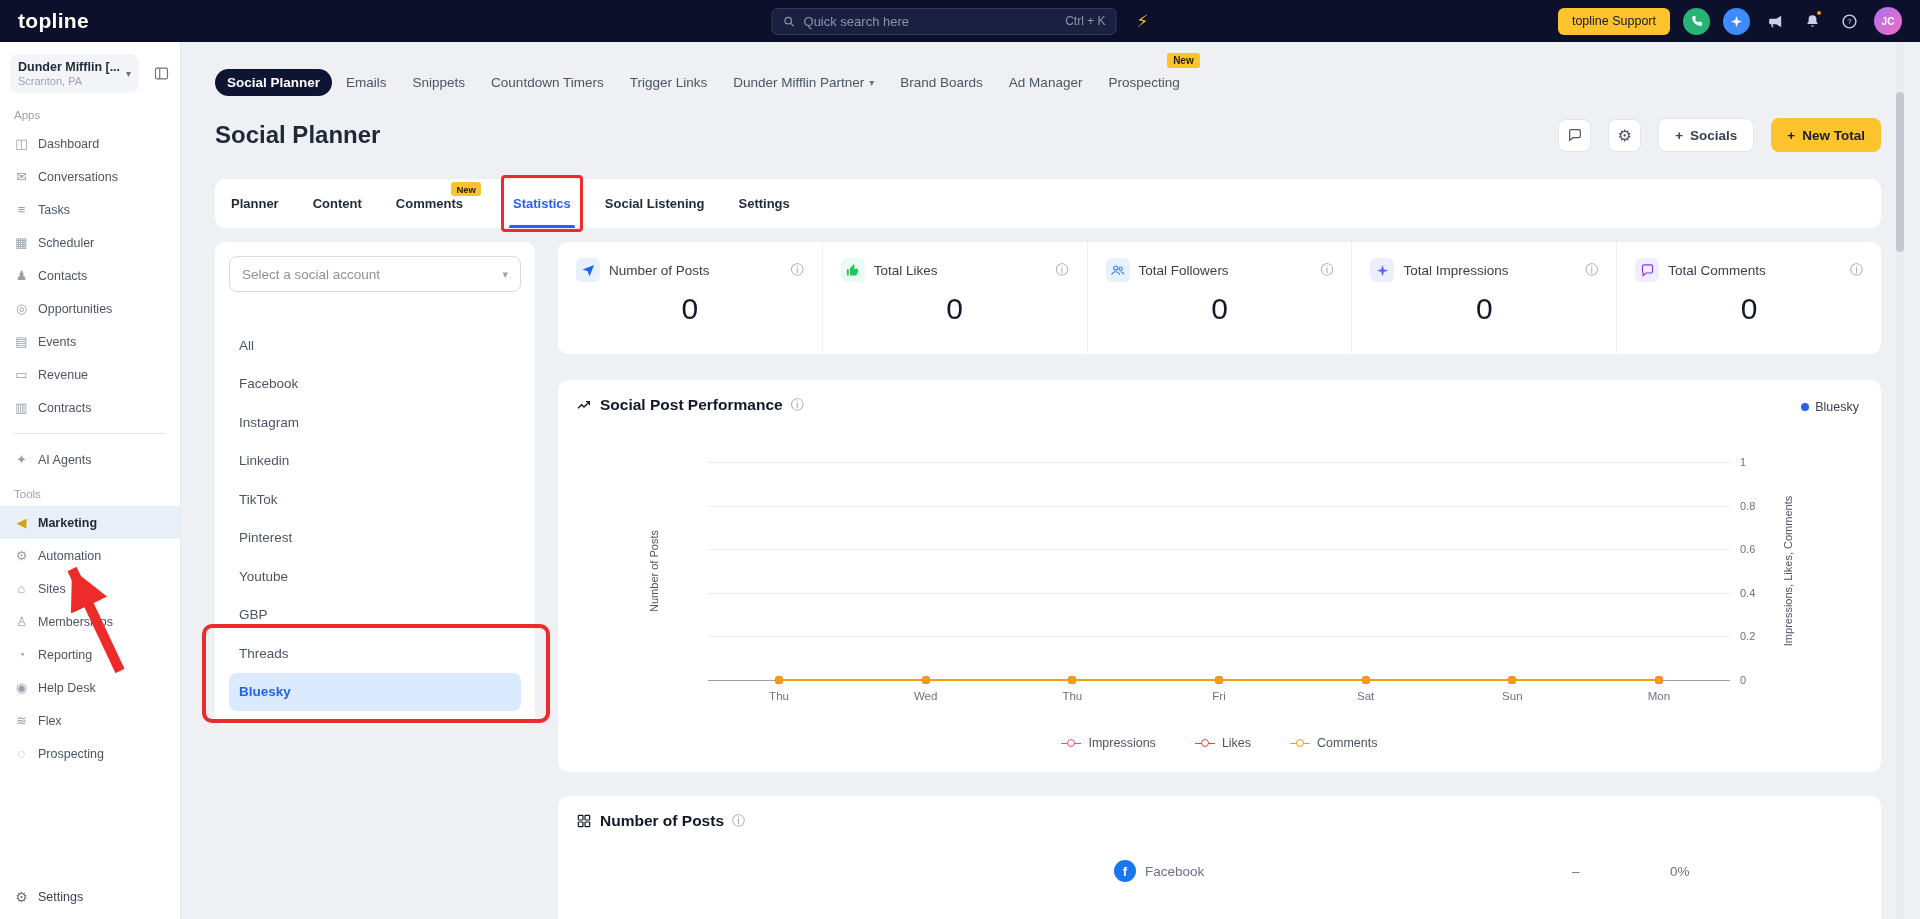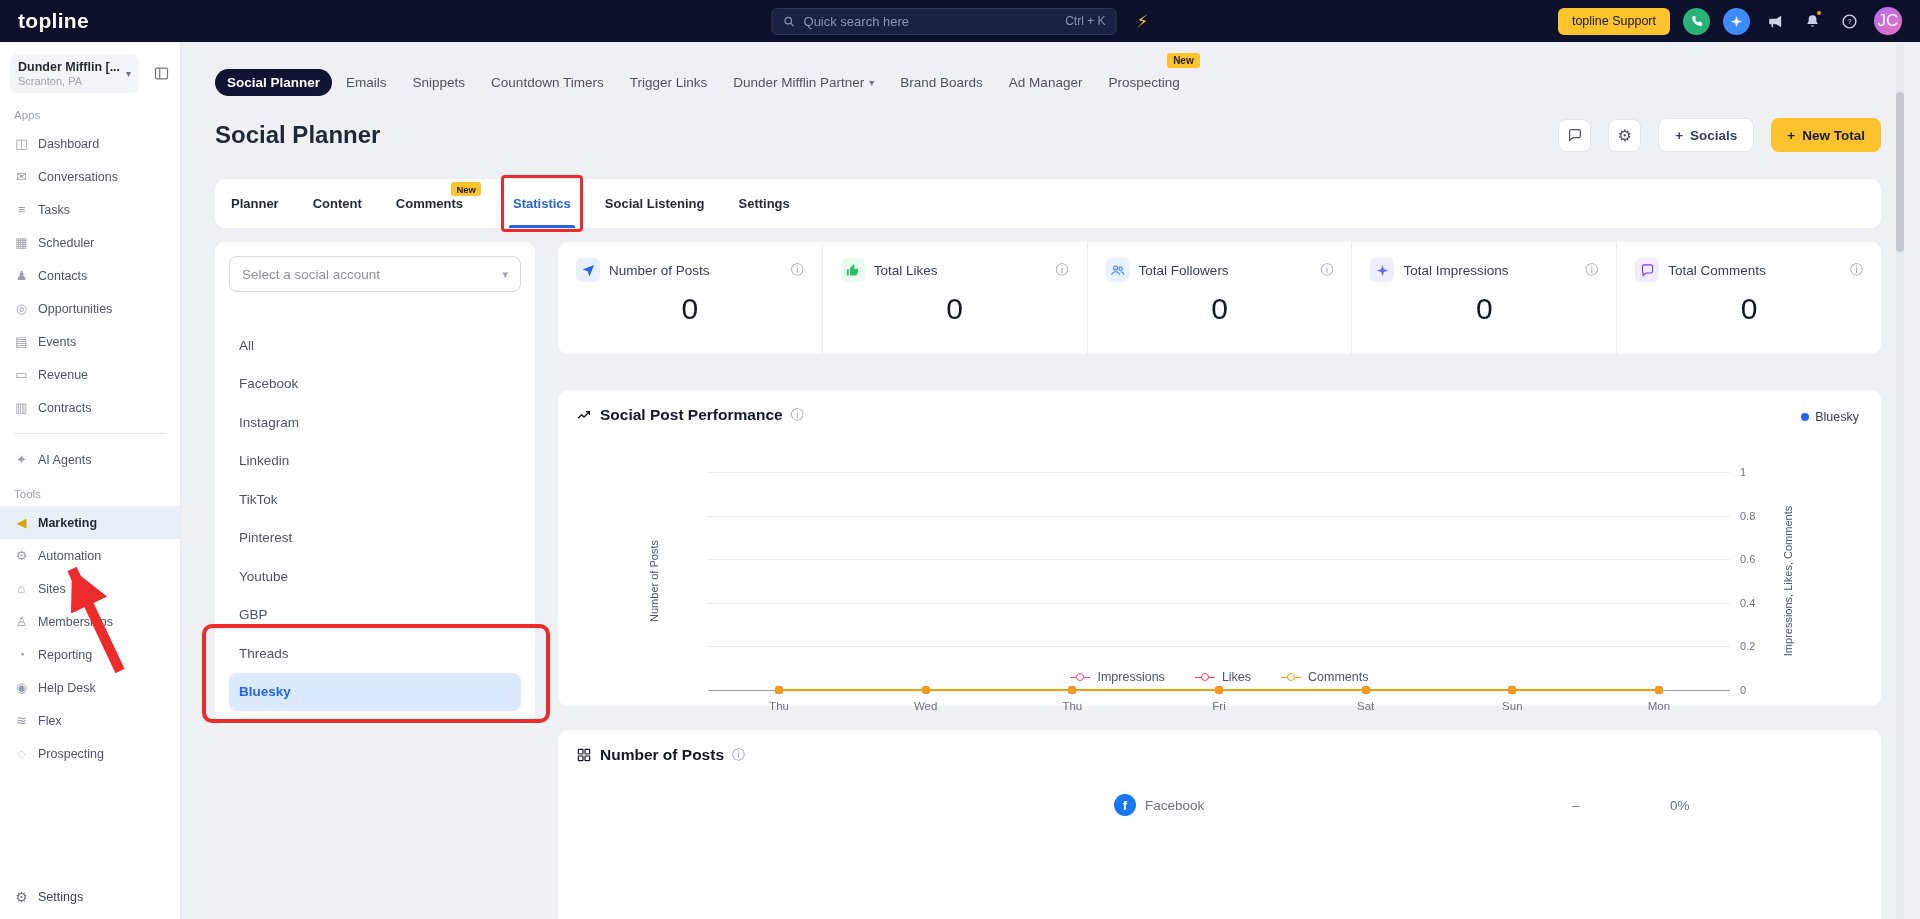--- a/index.html
+++ b/index.html
@@ -18,21 +18,21 @@
   .bolt-btn{background:transparent;border:none;color:var(--accent-yellow,#fcc32d);font-size:17px;line-height:1}
   .topbar-right{margin-left:auto;display:flex;align-items:center;gap:13px}
   .support-btn{height:27px;padding:0 14px;border-radius:6px;background:var(--accent-yellow,#fcc32d);color:#14172e;font-weight:normal;font-size:12.5px;border:none}
   .circle{width:27px;height:27px;border-radius:50%;border:none;display:flex;align-items:center;justify-content:center;color:#fff}
   .circle svg{width:15px;height:15px}
   .circle.green{background:#27b376}
   .circle.blue{background:#3d8bfd}
   .tb-icon{background:none;border:none;color:#cdd1e4;width:24px;height:24px;position:relative;display:flex;align-items:center;justify-content:center}
   .tb-icon svg{width:17px;height:17px}
   .notif .dot{position:absolute;top:0;right:1px;width:8px;height:8px;border-radius:50%;background:#f59e0b;border:2px solid var(--topbar-bg,#0d102b)}
-  .avatar{width:28px;height:28px;border-radius:50%;background:linear-gradient(135deg,#b06ef0,#ec6fc0);color:#fff;font-size:17px;font-weight:normal;display:flex;align-items:center;justify-content:center;cursor:pointer}
+  .avatar{width:28px;height:28px;border-radius:50%;background:linear-gradient(135deg,#b06ef0,#ec6fc0);color:#fff;font-size:10px;font-weight:bold;display:flex;align-items:center;justify-content:center;cursor:pointer}
 
   
   .shell{display:flex;height:877px}
 
   
   .sidebar{width:181px;background:#fff;border-right:1px solid #e5e7eb;position:relative;flex-shrink:0}
   .side-head{display:flex;align-items:center;gap:14px;margin:12px 10px 4px}
   .sh-box{flex:1;background:#f4f5f8;border-radius:8px;padding:6px 8px;display:flex;align-items:center;gap:4px;cursor:pointer;min-width:0}
   .sh-names{flex:1;min-width:0}
   .sh-name{font-size:12.5px;font-weight:bold;color:#1f2937;white-space:nowrap;overflow:hidden}
@@ -95,38 +95,38 @@
   .stat-col{flex:1;padding:16px 18px;position:relative;min-width:0}
   .stat-col + .stat-col{border-left:1px solid #eceef2}
   .stat-head{display:flex;align-items:center;gap:9px}
   .stat-ico{width:24px;height:24px;border-radius:6px;display:flex;align-items:center;justify-content:center;flex-shrink:0}
   .stat-ico svg{width:15px;height:15px}
   .stat-label{font-size:13.5px;color:#374151;white-space:nowrap}
   .info-ico{margin-left:auto;color:#9ca3af;font-size:13px;cursor:pointer}
   .stat-value{text-align:center;font-size:30px;color:#111827;margin-top:10px;font-weight:400}
 
   
-  .chart-card{background:#fff;border-radius:10px;height:316px;margin-top:36px;position:relative}
+  .chart-card{background:#fff;border-radius:10px;height:392px;margin-top:26px;position:relative}
   .chart-head{position:absolute;top:16px;left:18px;display:flex;align-items:center;gap:8px}
   .chart-head svg{width:16px;height:16px;color:#111827}
   .chart-title{font-size:15.5px;font-weight:bold;color:#111827}
   .chart-legend-top{position:absolute;top:20px;right:22px;display:flex;align-items:center;gap:6px;font-size:12.5px;color:#374151}
   .legend-dot{width:8px;height:8px;border-radius:50%;background:var(--bluesky-blue,#2563eb)}
   .plot{position:absolute;left:150px;top:82px;width:1022px;height:218px}
   .gridline{position:absolute;left:0;right:0;height:1px;background:#ebedf0}
   .gridline.axisline{background:#9aa1aa}
   .yticks{position:absolute;left:1182px;top:82px;height:218px;width:34px}
   .ytick{position:absolute;transform:translateY(-50%);font-size:11px;color:#6b7280}
   .xlabels{position:absolute;left:150px;top:310px;width:1022px;height:16px}
   .xtick{position:absolute;transform:translateX(-50%);font-size:11.5px;color:#6b7280}
   .ylab-left{position:absolute;left:96px;top:191px;transform:translate(-50%,-50%) rotate(-90deg);font-size:11px;color:#4b5563;white-space:nowrap}
   .ylab-right{position:absolute;left:1230px;top:191px;transform:translate(-50%,-50%) rotate(-90deg);font-size:11px;color:#4b5563;white-space:nowrap}
   .series-line{position:absolute;height:2px;border-radius:1px}
   .marker{position:absolute;width:7px;height:7px;transform:translate(-50%,-50%);border-radius:1.5px}
-  .chart-legend-bottom{position:absolute;bottom:22px;left:0;right:0;display:flex;justify-content:center;gap:30px;align-items:flex-start}
+  .chart-legend-bottom{position:absolute;bottom:22px;left:0;right:0;display:flex;justify-content:center;gap:39px;align-items:flex-start}
   .leg-item{display:flex;align-items:center;gap:7px;font-size:12.5px;color:#4b5563}
   .leg-swatch{width:20px;height:9px;position:relative;display:inline-block}
   .leg-swatch::before{content:"";position:absolute;left:0;right:0;top:4px;height:1.5px;background:currentColor}
   .leg-swatch::after{content:"";position:absolute;left:6px;top:.5px;width:6px;height:6px;border:1.5px solid currentColor;border-radius:50%;background:#fff}
 
   
   .posts-card{background:#fff;border-radius:10px;margin-top:24px;height:240px;position:relative}
   .posts-head{position:absolute;top:16px;left:18px;display:flex;align-items:center;gap:8px}
   .posts-head svg{width:16px;height:16px;color:#111827}
   .posts-title{font-size:15.5px;font-weight:bold;color:#111827}

